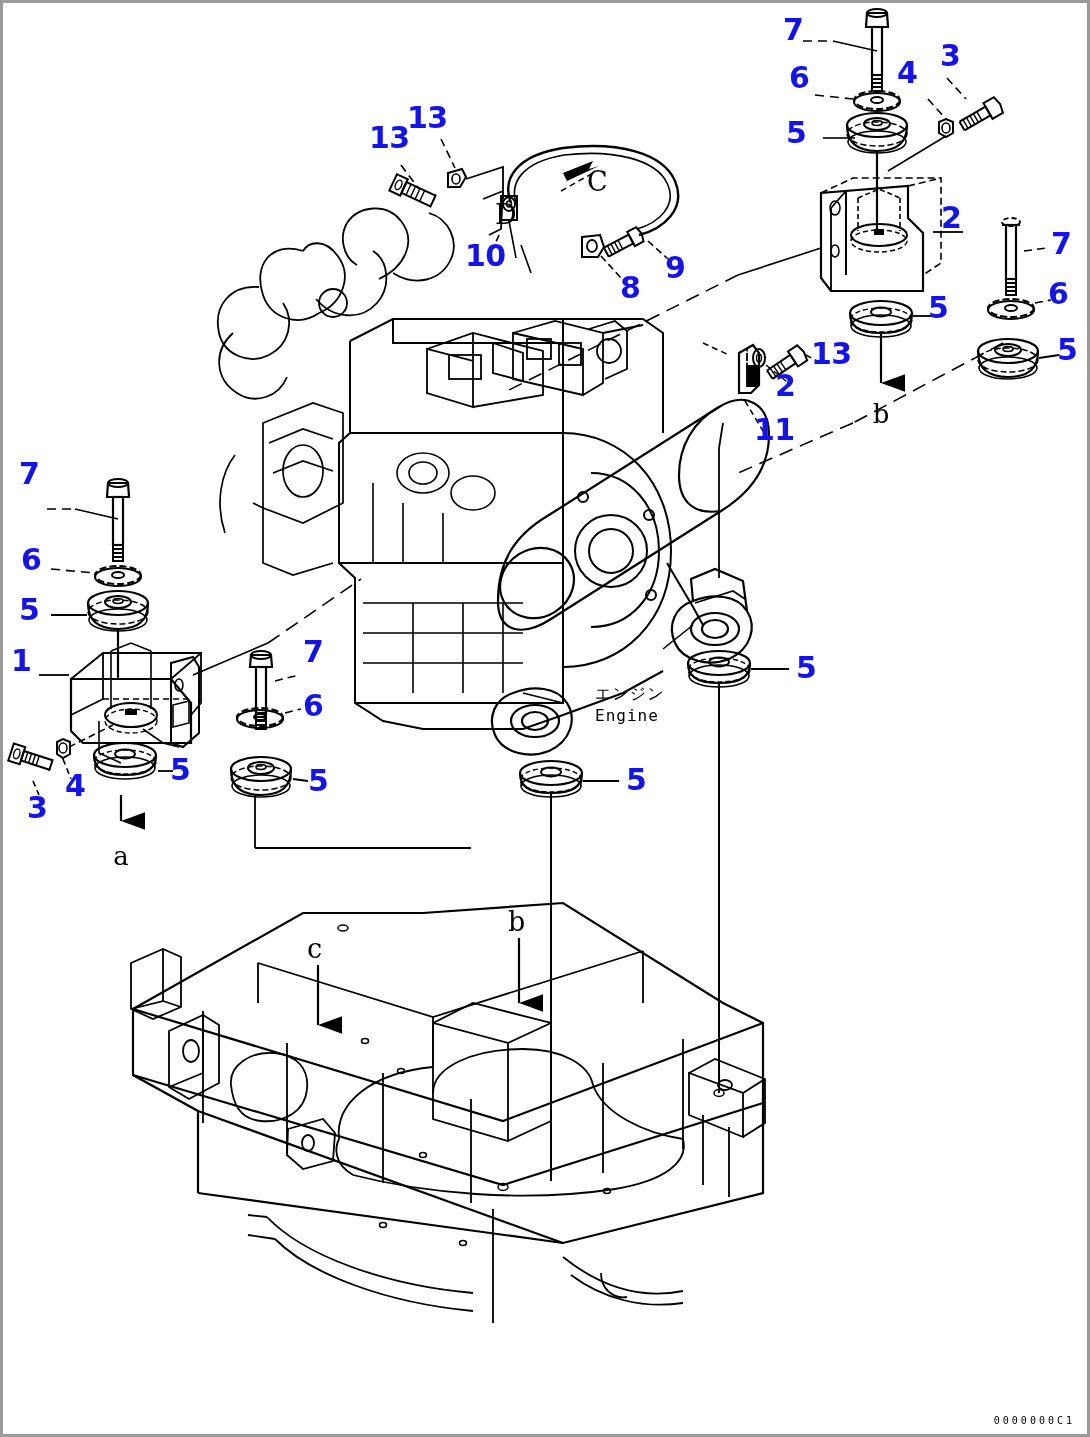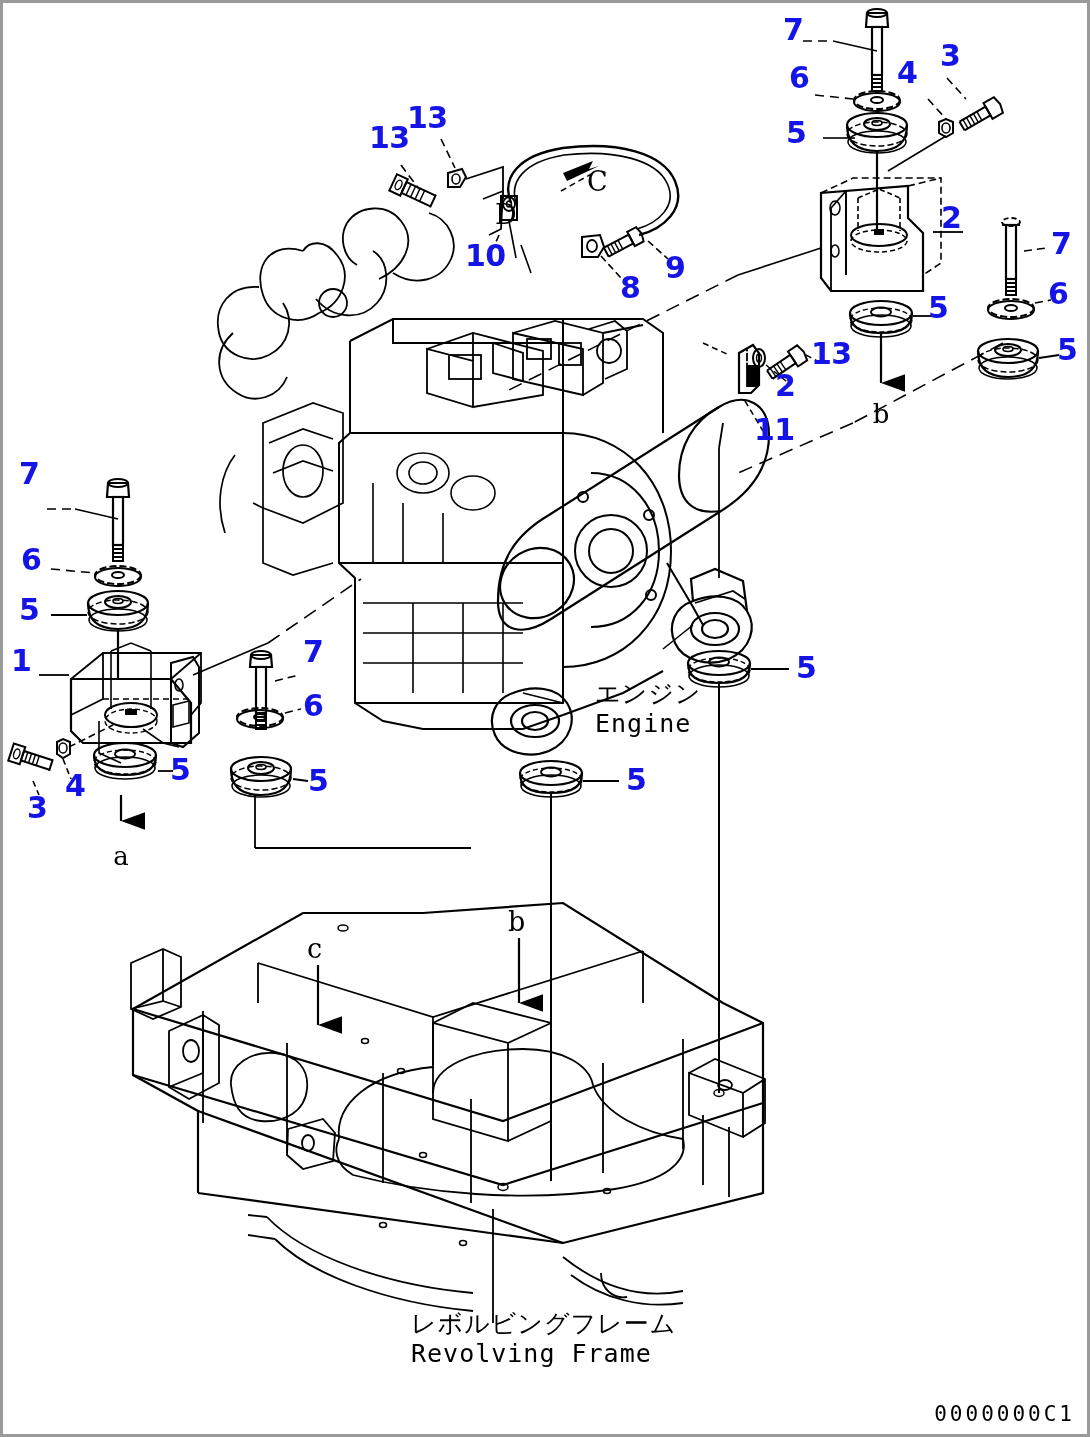--- a/index.html
+++ b/index.html
@@ -41,34 +41,34 @@
     color: #000000;
     font-family: "DejaVu Serif", serif;
     font-size: 27px;
     line-height: 27px;
     white-space: nowrap;
   }
   .cap {
     position: absolute;
     color: #000000;
     font-family: "DejaVu Sans Mono", monospace;
-    font-size: 25px;
+    font-size: 16px;
     line-height: 22px;
     white-space: nowrap;
     letter-spacing: 1px;
   }
   .cap .jp { display: block; }
-  .cap .en { display: block; margin-top: 8px; }
+  .cap .en { display: block; }
   .drawno {
     position: absolute;
     right: 12px;
     bottom: 8px;
     color: #000000;
     font-family: "DejaVu Sans Mono", monospace;
-    font-size: 21px;
+    font-size: 10px;
     letter-spacing: 3px;
     white-space: nowrap;
   }
 </style>
 </head>
 <body>
 
 <div id="page">
 
   <svg id="canvas" viewBox="0 0 1090 1437" xmlns="http://www.w3.org/2000/svg">
@@ -583,20 +583,16 @@
   <span class="refmark" style="left:505px; top:905px;">b</span>
   <span class="refmark" style="left:304px; top:932px;">c</span>
   <span class="refmark" style="left:584px; top:165px;">C</span>
   <span class="refmark" style="left:492px; top:198px;">D</span>
 
   <div class="cap" style="left:592px; top:680px;">
     <span class="jp">エンジン</span>
     <span class="en">Engine</span>
   </div>
 
-  <div class="cap" style="left:408px; top:1310px;">
-    <span class="jp">レボルビングフレーム</span>
-    <span class="en">Revolving Frame</span>
-  </div>
 
   <div class="drawno">0000000C1</div>
 
 </div>
 
 </body></html>

